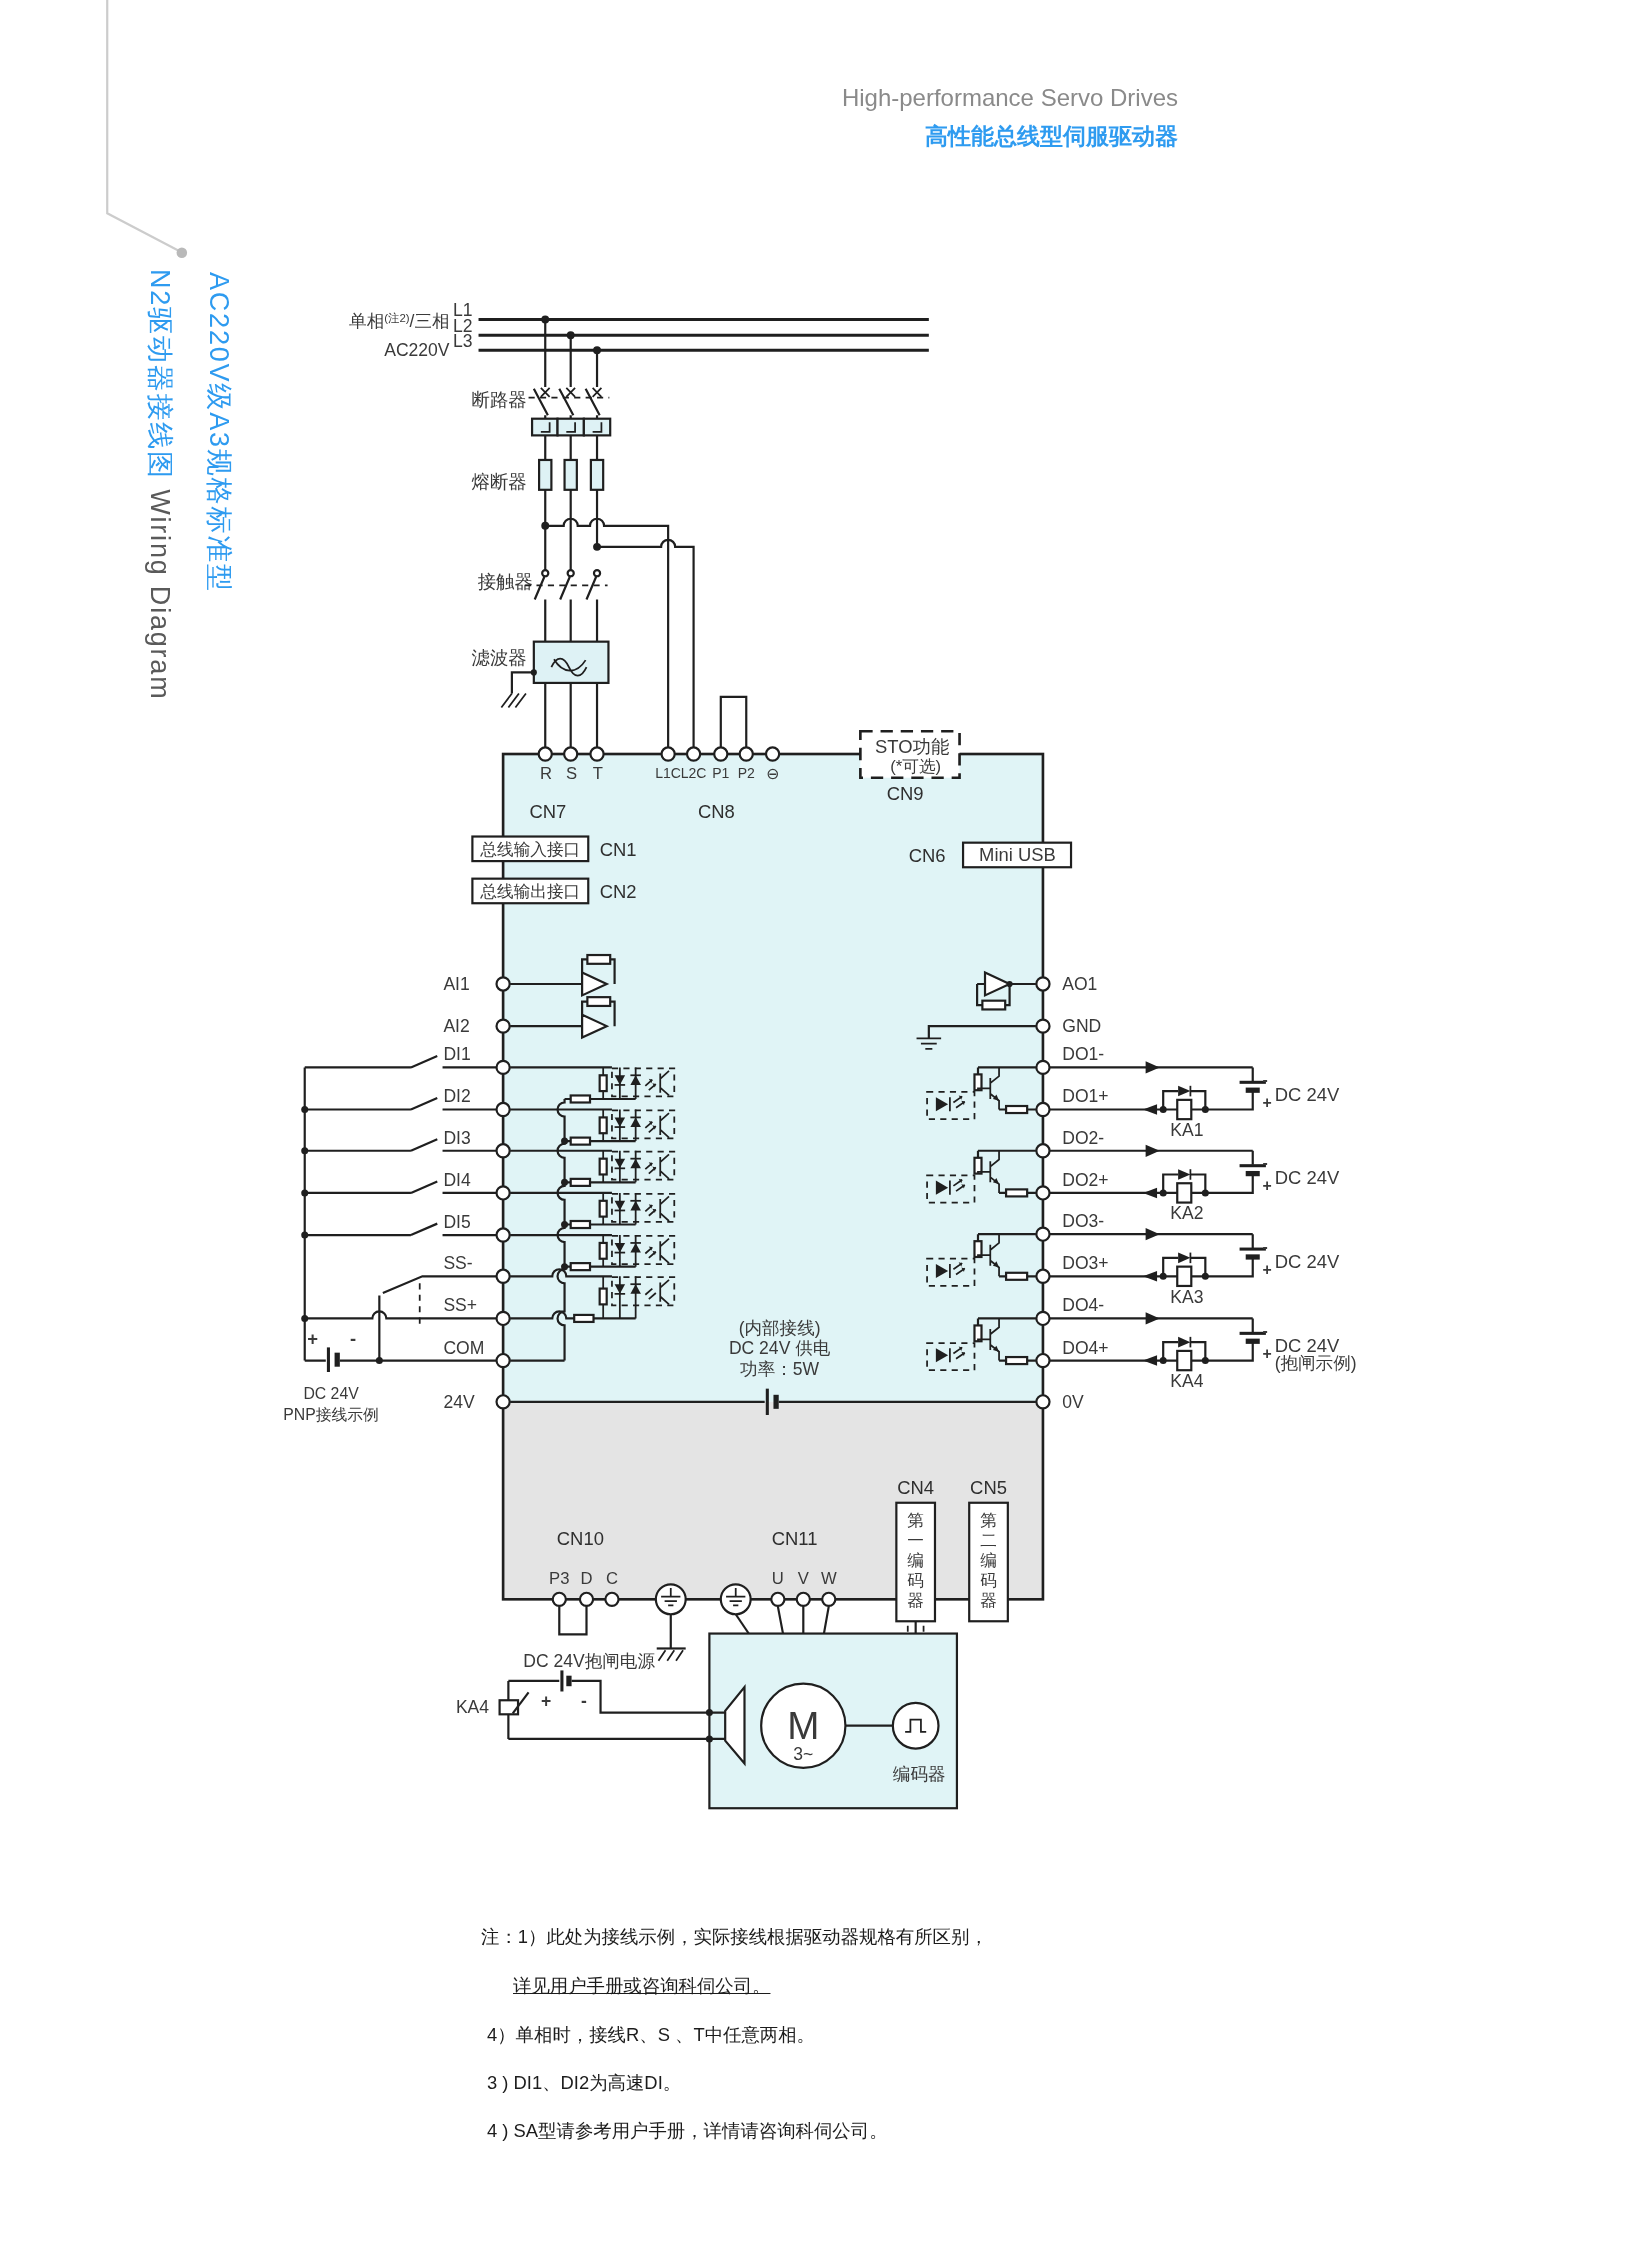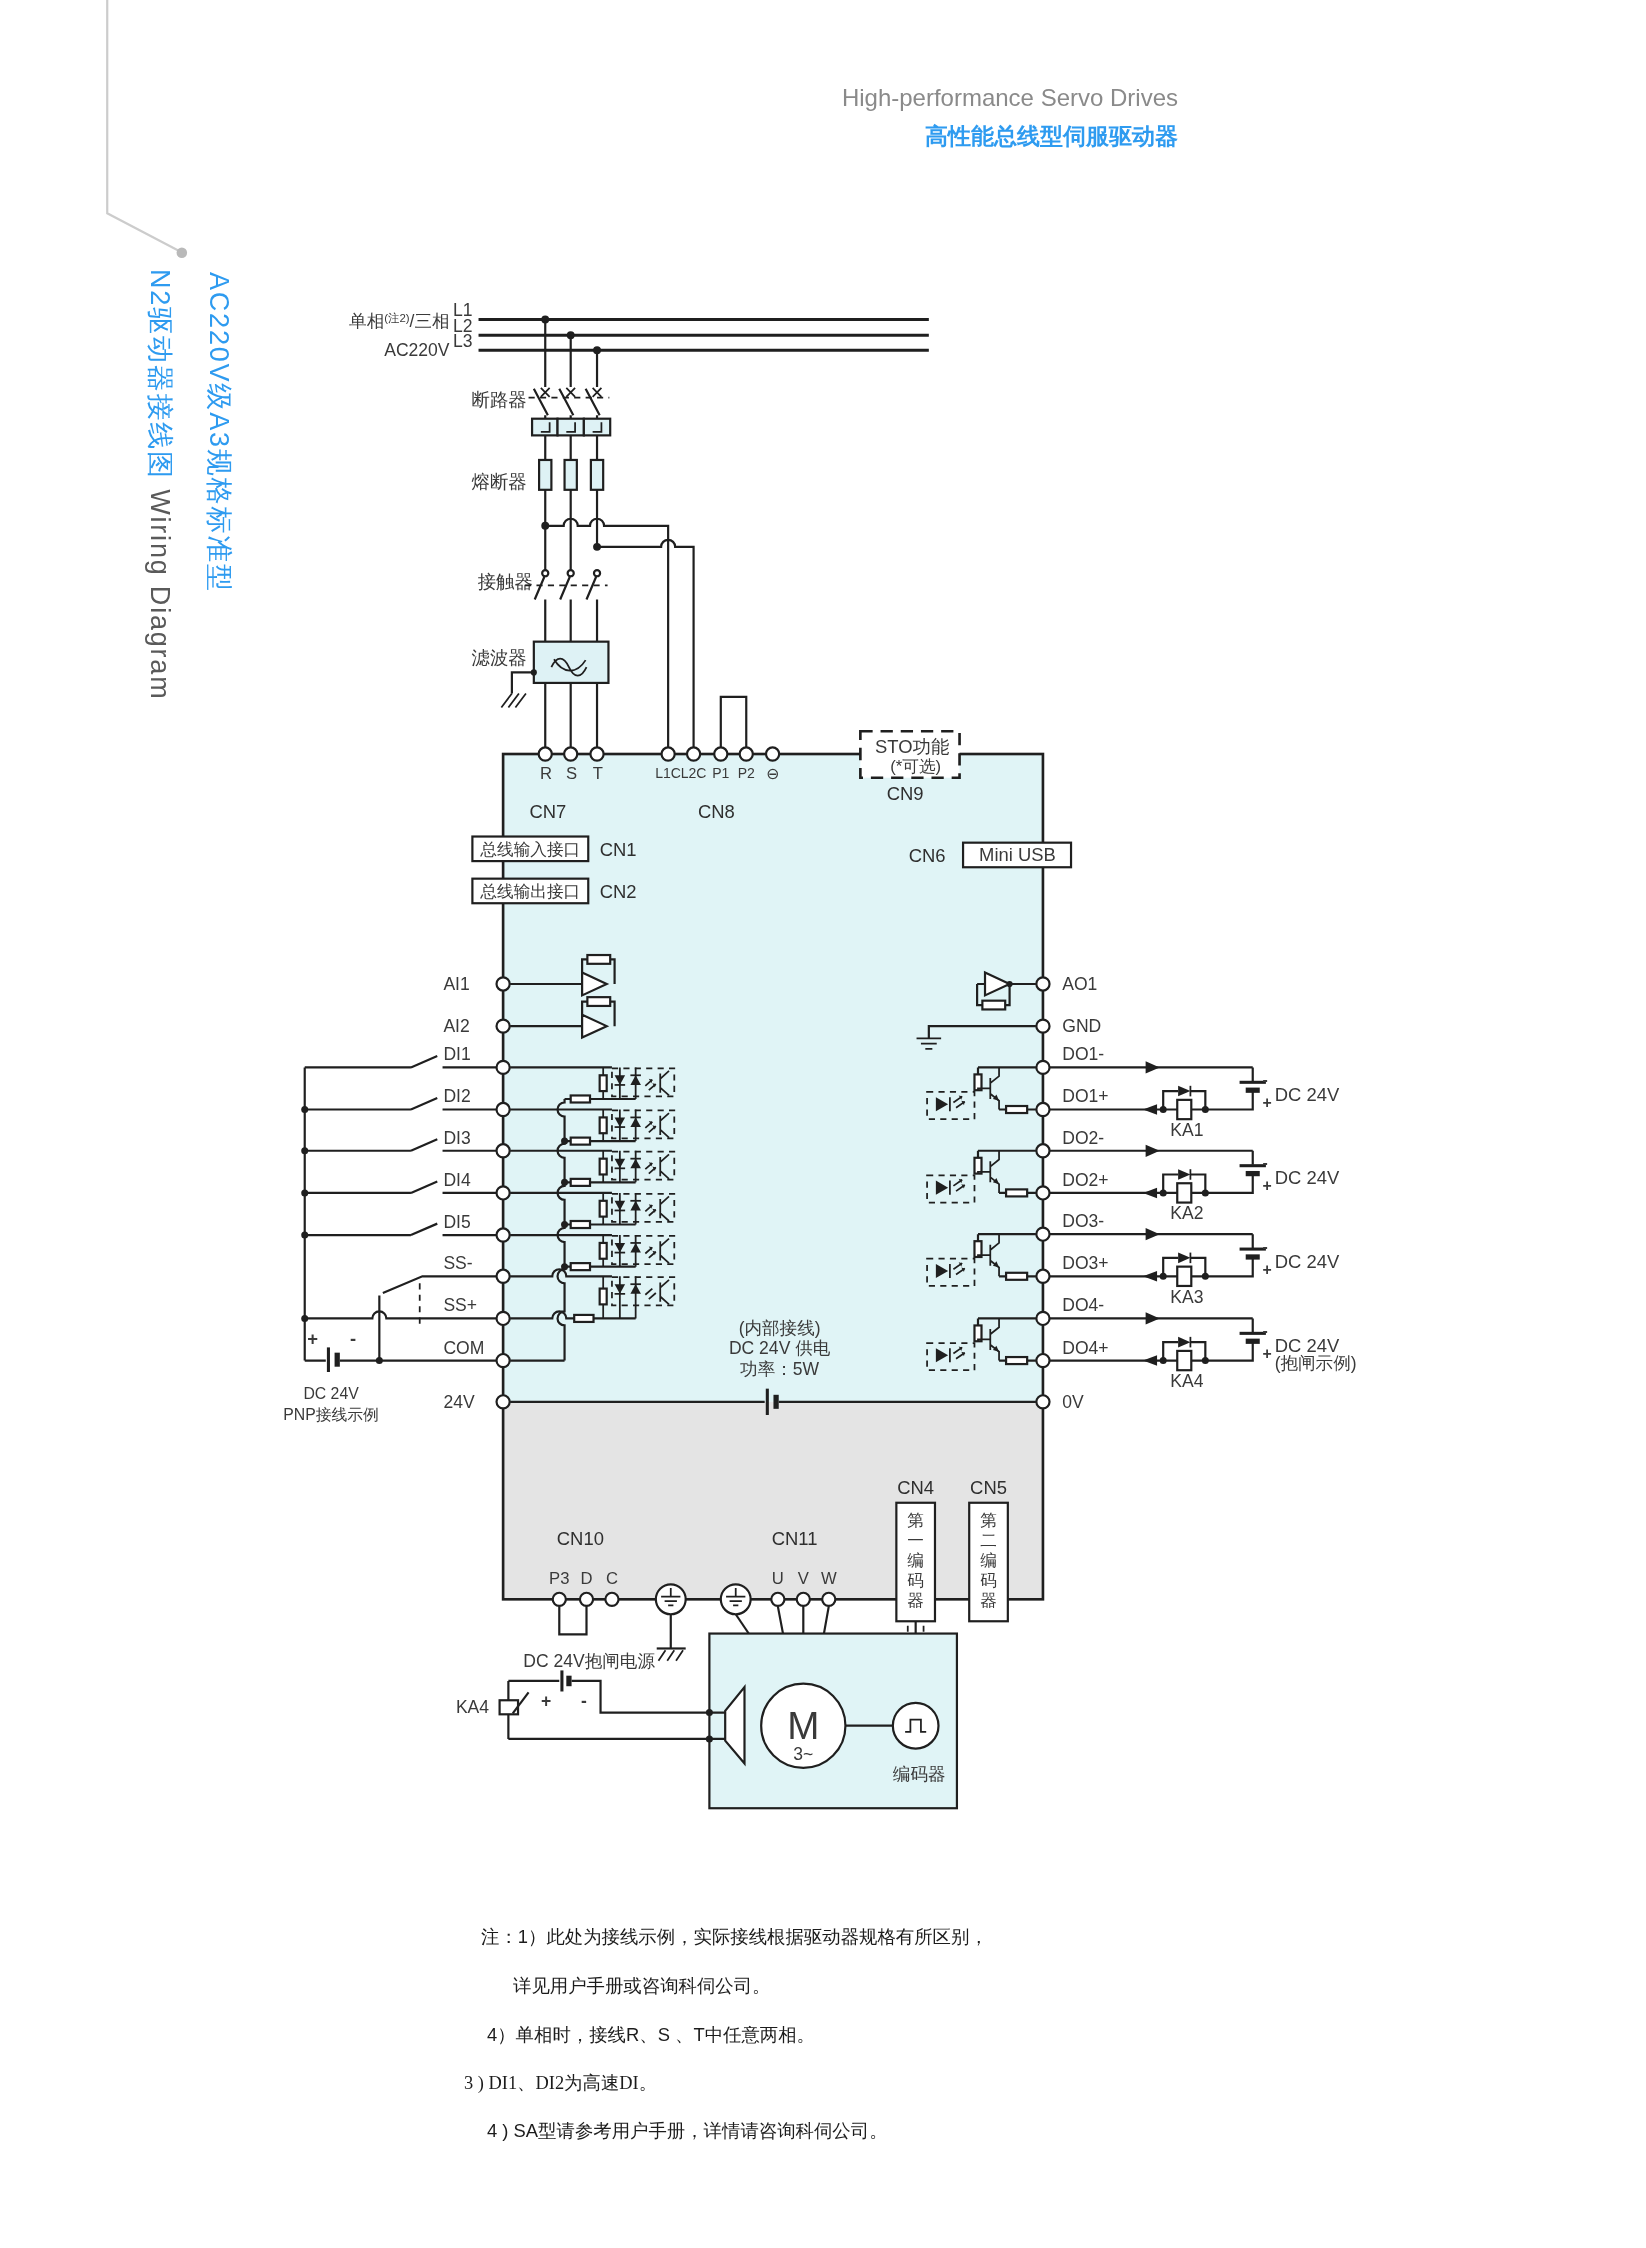--- a/index.html
+++ b/index.html
@@ -470,18 +470,18 @@
       <path class="w3" d="M 640,1903 V 1927"></path>
       <path d="M 648,1909 V 1921" stroke="#1f1f1f" stroke-width="6" fill="none"></path>
       <path class="w" d="M 579,1981 H 808"></path>
       <text class="t20 mid" x="622" y="1945" font-weight="bold">+</text>
       <text class="t20 mid" x="665" y="1945" font-weight="bold">-</text>
       <text class="t20" x="596" y="1899">DC 24V抱闸电源</text>
     </g>
   </svg>
 
   <div class="note-line" style="left:481px;top:1924px;">注：1）此处为接线示例，实际接线根据驱动器规格有所区别，</div>
-  <div class="note-line" style="left:513px;top:1973px;">详见用户手册或咨询科伺公司。</div>
+  <div class="note-line" style="left:513px;top:1973px;text-decoration:underline;">详见用户手册或咨询科伺公司。</div>
   <div class="note-line" style="left:487px;top:2022px;">4）单相时，接线R、S 、T中任意两相。</div>
-  <div class="note-line" style="left:464px;top:2070px;font-family:Liberation Serif, serif;">3 ) DI1、DI2为高速DI。</div>
+  <div class="note-line" style="left:487px;top:2070px;">3 ) DI1、DI2为高速DI。</div>
   <div class="note-line" style="left:487px;top:2118px;text-align:right;">4 ) SA型请参考用户手册，详情请咨询科伺公司。</div>
 </div>
 
 
 </body></html>

